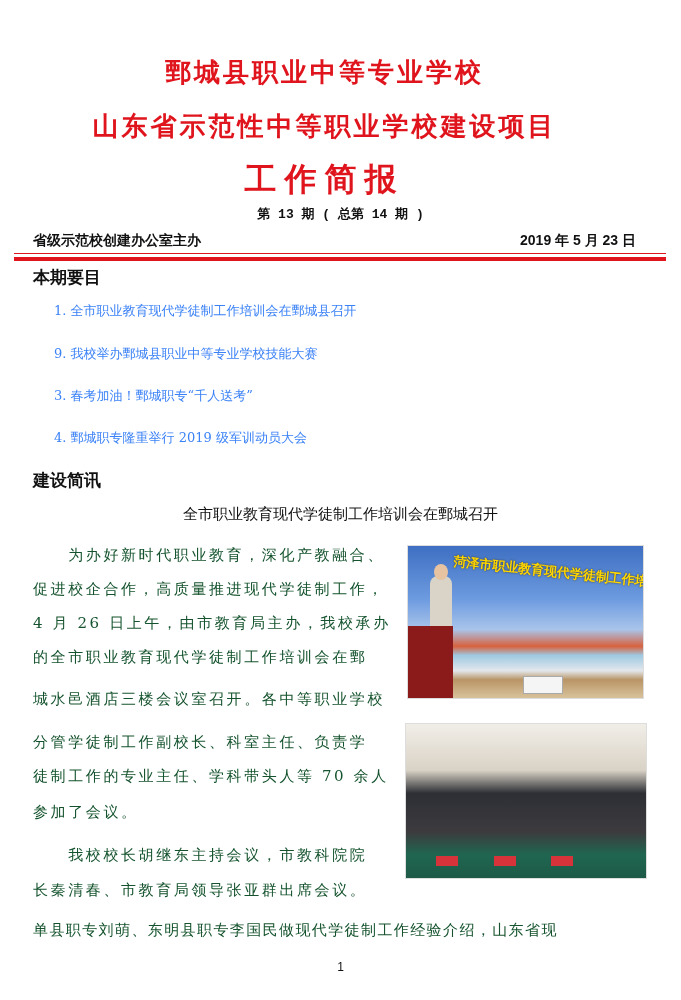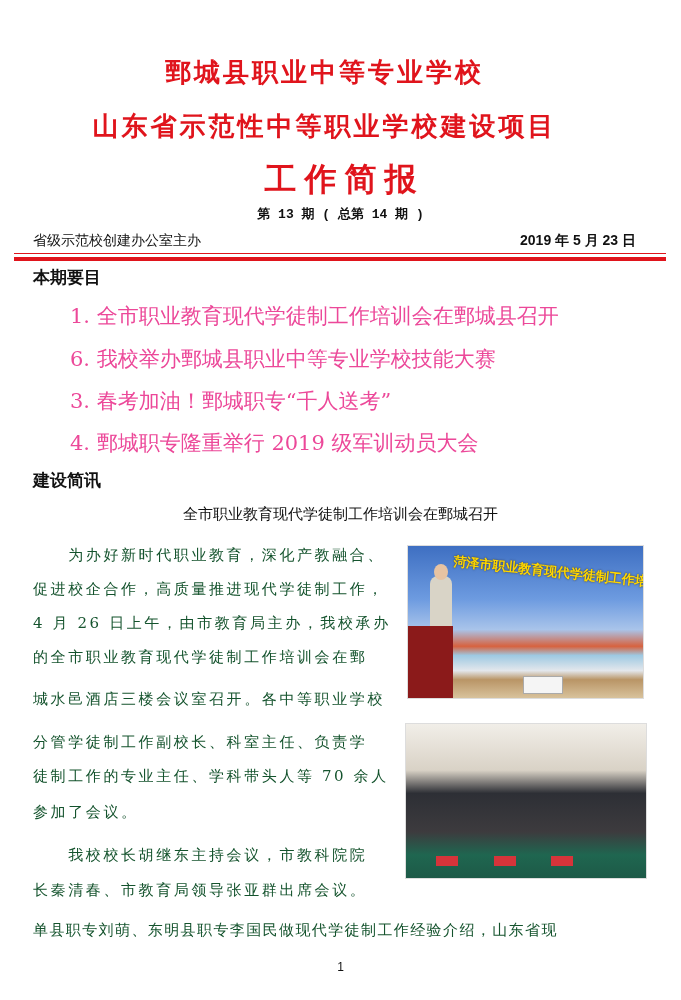--- a/index.html
+++ b/index.html
@@ -5,32 +5,32 @@
   html, body { margin: 0; padding: 0; background: #ffffff; }
   body { width: 681px; height: 1000px; position: relative; overflow: hidden;
          font-family: "DejaVu Serif", "Liberation Serif", serif; color: #111; }
   .abs { position: absolute; }
   .title {
     left: 0; width: 649px; text-align: center; color: #e0141c;
     font-family: "DejaVu Serif", serif; font-weight: bold; white-space: nowrap;
   }
   .t1 { top: 55px; font-size: 26px; letter-spacing: 3px; }
   .t2 { top: 109px; font-size: 26px; letter-spacing: 3px; }
-  .t3 { top: 158px; font-size: 32px; letter-spacing: 8px; padding-left: 20px; }
+  .t3 { top: 158px; font-size: 32px; letter-spacing: 8px; }
   .issue { top: 205px; left: 0; width: 681px; text-align: center;
            font-family: Liberation Mono, monospace; font-weight: bold; font-size: 13px; }
   .sponsor { top: 232px; left: 33px; font-family: "Liberation Sans", sans-serif;
-             font-weight: normal; font-size: 14px; }
+             font-weight: bold; font-size: 14px; }
   .date { top: 232px; right: 45px; font-family: "Liberation Sans", sans-serif;
           font-weight: bold; font-size: 14px; }
   .rule-thin { top: 253px; left: 14px; width: 652px; height: 1px; background: #e0141c; }
   .rule-thick { top: 257px; left: 14px; width: 652px; height: 4px; background: #e0141c; }
   .section-head { left: 33px; font-family: "Liberation Sans", sans-serif; font-weight: bold;
                   font-size: 17px; }
-  .toc-item { left: 70px; font-size: 21px; white-space: nowrap; color: #ec4899; }
+  .toc-item { left: 54px; font-size: 13px; white-space: nowrap; color: #3b82f6; }
   .article-title { top: 505px; left: 0; width: 681px; text-align: center; font-size: 15px;
                    white-space: nowrap; }
   .para-line { left: 33px; font-size: 15px; white-space: nowrap; color: #14532d; letter-spacing: 2.6px; }
   .photo { border: 1px solid #ddd; overflow: hidden; }
   .photo1 { left: 407px; top: 545px; width: 235px; height: 152px;
             background: linear-gradient(180deg, #3e6fc2 0%, #6d9be0 35%, #a9c4ea 55%, #d7623f 66%, #9ec9e2 72%, #e3e7ec 82%, #b99566 88%, #d8c29c 100%); }
   .photo2 { left: 405px; top: 723px; width: 240px; height: 154px;
             background: linear-gradient(180deg, #f1eee8 0%, #d9d2c6 30%, #2d2f35 45%, #3d3b3e 70%, #1f6650 85%, #1d5a47 100%); }
   .banner-text { position: absolute; top: 18px; left: 45px; color: #ffd700; font-weight: bold;
                  font-family: "DejaVu Sans", sans-serif; font-size: 13px; transform: rotate(6deg);
@@ -50,21 +50,21 @@
 <div class="abs title t2">山东省示范性中等职业学校建设项目</div>
 <div class="abs title t3">工作简报</div>
 <div class="abs issue">第 13 期 ( 总第 14 期 )</div>
 <div class="abs sponsor">省级示范校创建办公室主办</div>
 <div class="abs date">2019 年 5 月 23 日</div>
 <div class="abs rule-thin"></div>
 <div class="abs rule-thick"></div>
 
 <div class="abs section-head" style="top:266px;">本期要目</div>
 <div class="abs toc-item" style="top:302px;">1. 全市职业教育现代学徒制工作培训会在鄄城县召开</div>
-<div class="abs toc-item" style="top:345px;">6. 我校举办鄄城县职业中等专业学校技能大赛</div>
+<div class="abs toc-item" style="top:345px;">9. 我校举办鄄城县职业中等专业学校技能大赛</div>
 <div class="abs toc-item" style="top:387px;">3. 春考加油！鄄城职专“千人送考”</div>
 <div class="abs toc-item" style="top:429px;">4.  鄄城职专隆重举行 2019 级军训动员大会</div>
 
 <div class="abs section-head" style="top:469px;">建设简讯</div>
 <div class="abs article-title">全市职业教育现代学徒制工作培训会在鄄城召开</div>
 
 <div class="abs para-line" style="top:546px;">　　为办好新时代职业教育，深化产教融合、</div>
 <div class="abs para-line" style="top:580px;">促进校企合作，高质量推进现代学徒制工作，</div>
 <div class="abs para-line" style="top:614px;">4 月 26 日上午，由市教育局主办，我校承办</div>
 <div class="abs para-line" style="top:648px;">的全市职业教育现代学徒制工作培训会在鄄</div>

